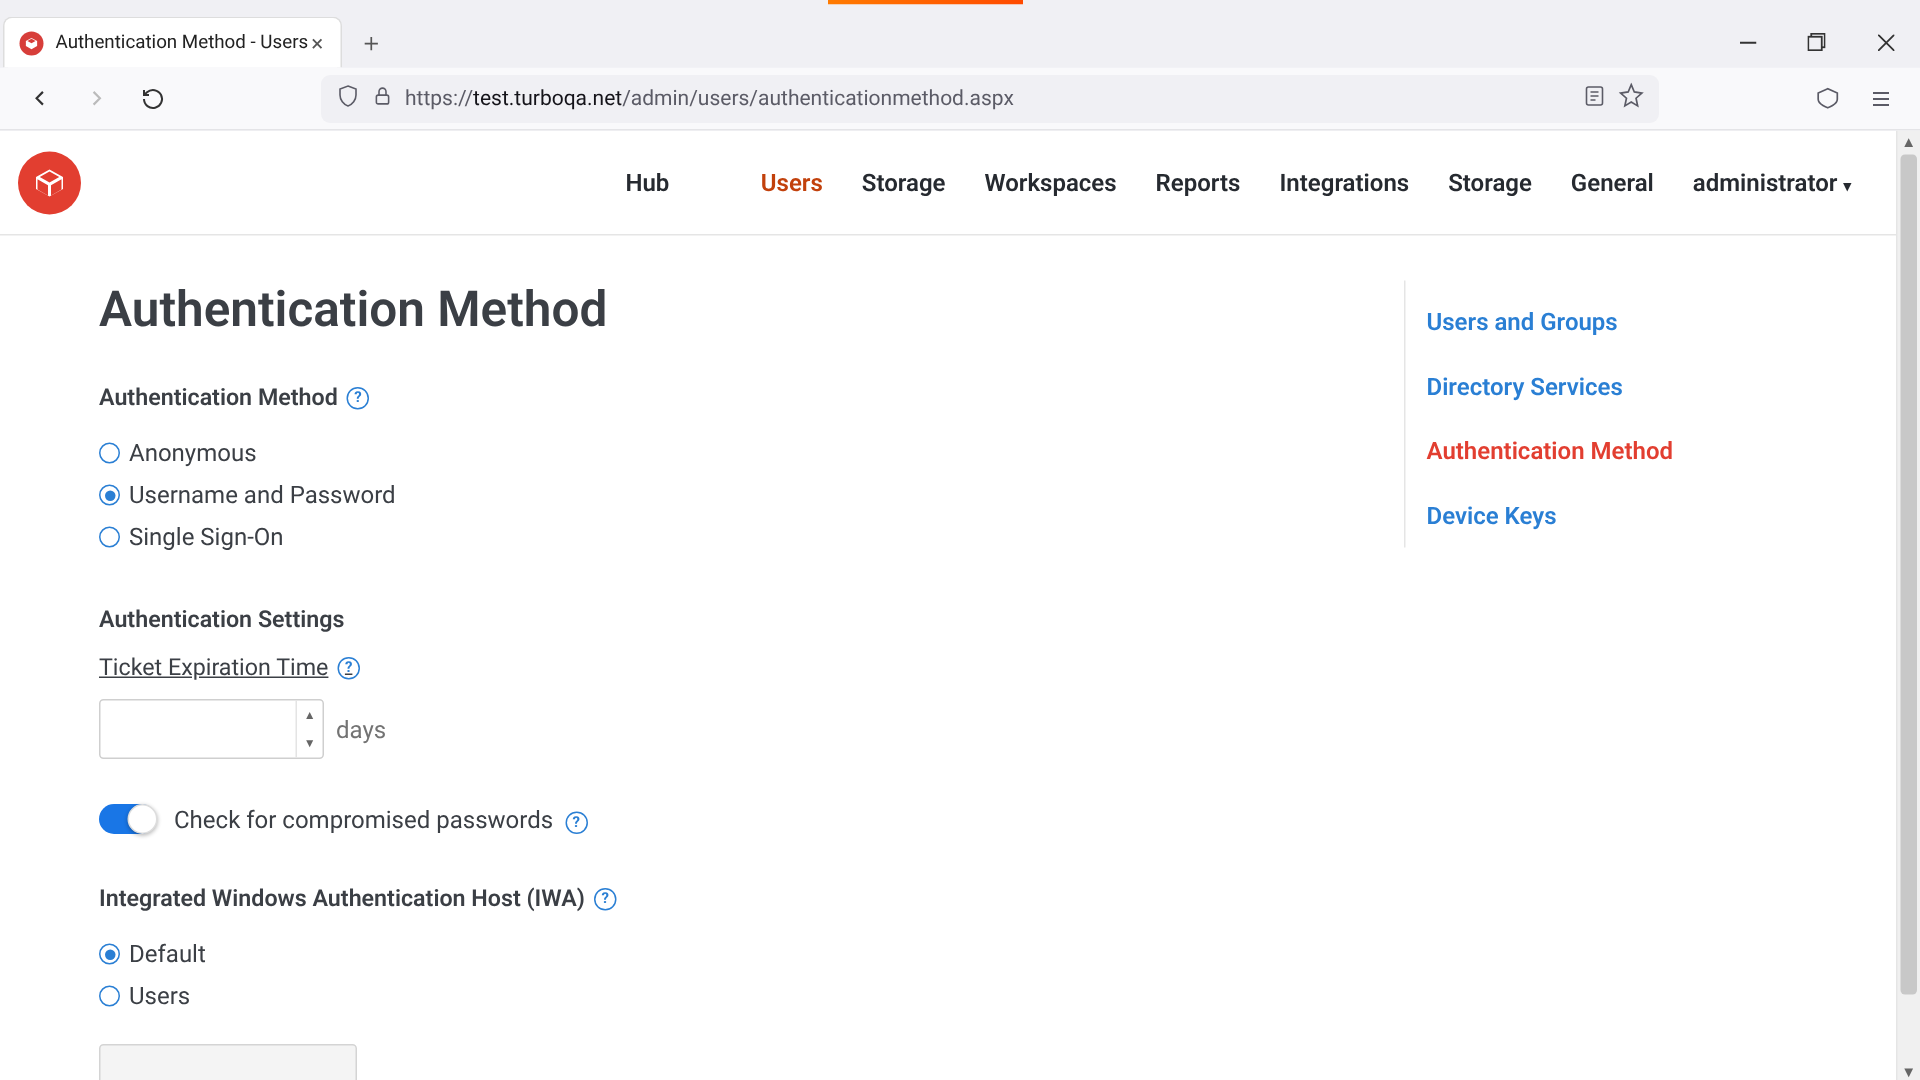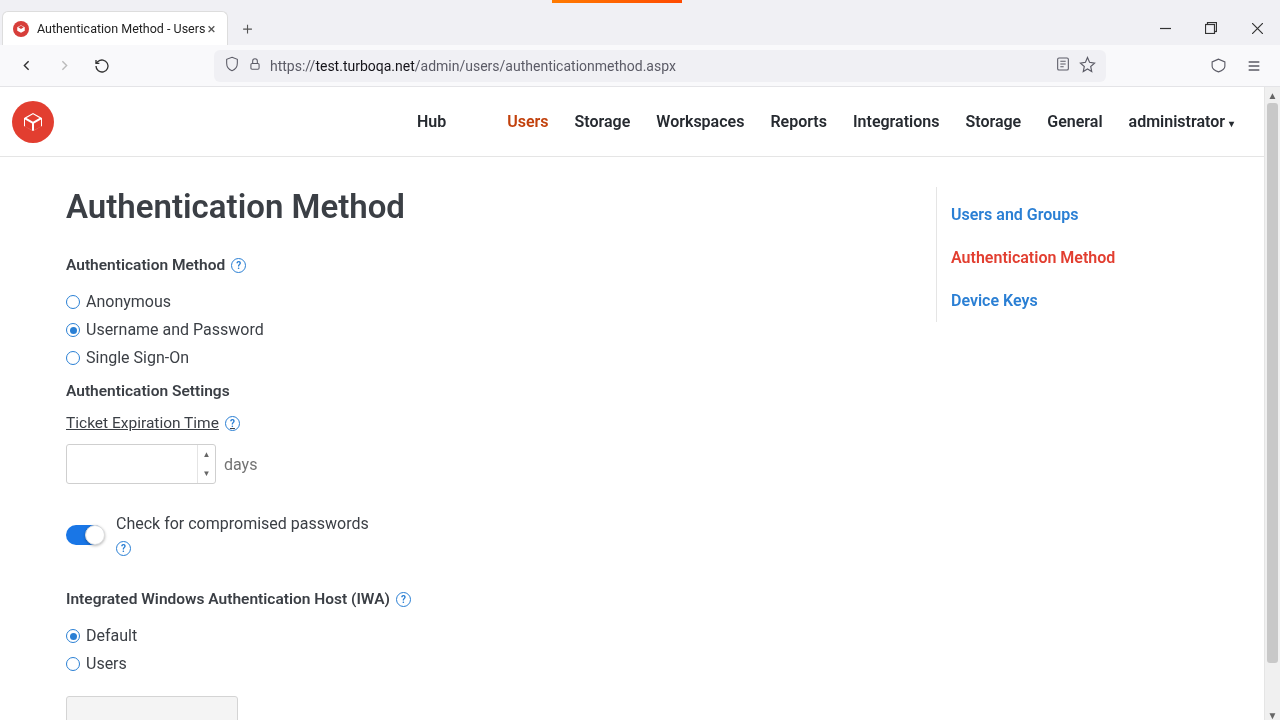--- a/index.html
+++ b/index.html
@@ -129,21 +129,21 @@
   }
   .section-label {
     font-weight:600; font-size:15.5px; color:#3b3f45; margin-bottom:14px;
     display:flex; align-items:center; gap:6px;
   }
   .help {
     width:15px;height:15px;border:1.5px solid #2a7fd4;border-radius:50%;
     display:inline-flex;align-items:center;justify-content:center;
     font-size:10px;color:#2a7fd4;cursor:pointer;font-weight:700;
   }
-  .radio-group { margin-bottom:10px; }
+  .radio-group { margin-bottom:32px; }
   .radio-row {
     display:flex; align-items:center; gap:6px; font-size:16px; color:#3b3f45;
     line-height:28px; cursor:pointer;
   }
   .radio {
     width:14px;height:14px;border:1.5px solid #2a7fd4;border-radius:50%;
     display:inline-flex;align-items:center;justify-content:center;
   }
   .radio.on::after{
     content:"";width:7px;height:7px;border-radius:50%;background:#2a7fd4;
@@ -170,21 +170,21 @@
 
   .toggle-row { display:flex; align-items:center; gap:12px; margin-bottom:34px;}
   .toggle {
     width:38px;height:20px;border-radius:12px;background:#1976e6;position:relative;cursor:pointer;
   }
   .toggle .knob{
     width:20px;height:20px;border-radius:50%;background:#fff;position:absolute;right:-1px;top:0;
     box-shadow:0 1px 3px rgba(0,0,0,0.3);
     border:1px solid #ddd;
   }
-  .toggle-label{font-size:16px;color:#3b3f45;display:flex;align-items:flex-start;gap:8px;flex-direction:column;}
+  .toggle-label{font-size:16px;color:#3b3f45;display:flex;align-items:flex-end;gap:8px;}
 
   .text-input {
     width:172px;height:36px;border:1px solid #d4d4d4;border-radius:3px;
     background:#f4f4f4;padding:0 8px;font-size:14px;
   }
 
   
   .side-nav {
     width:268px; border-left:1px solid #e5e5e5; padding:6px 0 0 14px;
     align-self:flex-start;
@@ -371,20 +371,21 @@
             <span>Users</span>
           </div>
         </div>
         <input class="text-input" type="text" disabled="" value="" style="">
 
         
       </div>
 
       <aside class="side-nav">
         <a>Users and Groups</a>
+        <a>Directory Services</a>
         <a class="active">Authentication Method</a>
         <a>Device Keys</a>
       </aside>
     </div>
   </div>
 
   <div class="vscroll">
     <div class="arrow">▲</div>
     <div class="thumb"></div>
     <div class="arrow" style="position:absolute;bottom:0;left:0;right:0;">▼</div>

